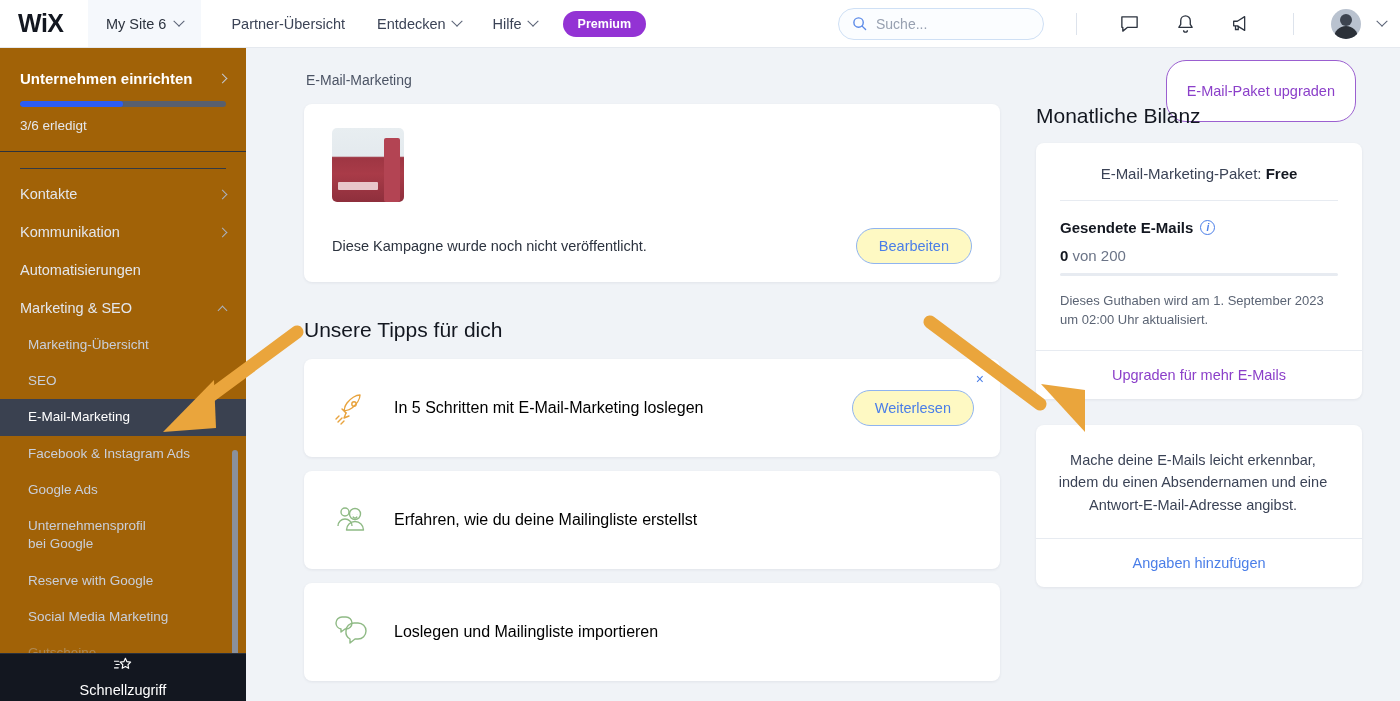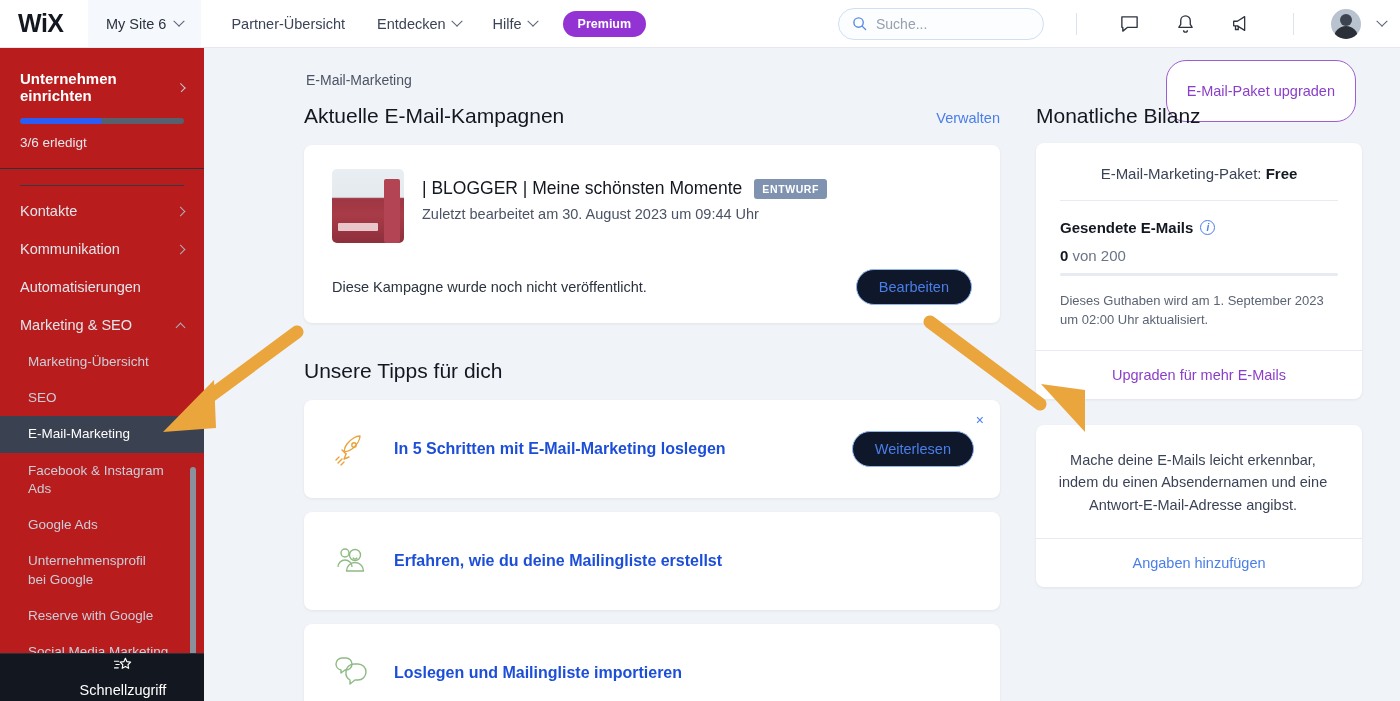--- a/index.html
+++ b/index.html
@@ -88,22 +88,22 @@
   }
   .avatar::before{
     content:""; position:absolute; left:50%; bottom:-3px;
     width:24px;height:16px;border-radius:12px 12px 0 0;
     background:#2b3038; transform:translateX(-50%);
   }
 
   
   .sidebar {
     position: absolute; top: 48px; left: 0;
-    width: 204px; height: 653px;
-    background: #b91c1c;
+    width: 246px; height: 653px;
+    background: #a16207;
     z-index: 30;
     overflow: hidden;
   }
   .setup-block { padding: 22px 20px 18px 20px; }
   .setup-title {
     display:flex; align-items:center; justify-content:space-between;
     color:#ffffff; font-size:15px; font-weight:700;
   }
   .setup-title .arrow {
     width:7px;height:7px;border-right:1.7px solid #c3c9d4;border-bottom:1.7px solid #c3c9d4;
@@ -213,34 +213,34 @@
     padding:4px 8px; border-radius:3px;
   }
   .camp-sub { margin-top:7px; font-size:14.5px; color:#4b5364; }
   .camp-foot {
     display:flex; align-items:center; justify-content:space-between;
     margin-top:26px;
   }
   .camp-note { font-size:14.5px; color:#2c333f; }
   .btn-outline {
     border:1px solid #8fb4f0; border-radius:18px;
-    color:#4a7ee8; background:#0f172a;
+    color:#4a7ee8; background:#fef9c3;
     font-size:14.5px; padding:9px 22px; cursor:pointer;
   }
 
   .tips-title { font-size:21px; color:#131720; margin:36px 0 17px 0; }
   .tip-card {
     position:relative;
     padding: 24px 26px;
     min-height: 98px;
     display:flex; align-items:center; gap:22px;
     margin-bottom: 14px;
   }
   .tip-icon { width:42px; height:42px; flex:none; }
-  .tip-text { font-size:16px; color:#1d4ed8; flex:1;font-weight:bold; }
+  .tip-text { font-size:16px; color:#000000; flex:1; }
   .tip-close {
     position:absolute; right:16px; top:12px;
     color:#4a7ee8; font-size:14px; cursor:pointer;
   }
 
   .col-right {
     position:absolute; left:790px; top:56px; width:326px;
   }
   .r-title { font-size:21px; color:#131720; margin-bottom:15px; }
   .r-card { padding:0; margin-bottom:26px; }
@@ -399,35 +399,24 @@
   </div>
 </div>
 
 <div class="main">
 
   <div class="breadcrumb">E-Mail-Marketing</div>
   <div class="upgrade-btn">E-Mail-Paket upgraden</div>
 
   <div class="col-left">
 
-    <div class="sec-head">
-      <div class="sec-title">Aktuelle E-Mail-Kampagnen</div>
-      <div class="link">Verwalten</div>
-    </div>
 
     <div class="card camp-card">
       <div class="camp-row">
         <div class="thumb"></div>
-        <div style="flex:1;">
-          <div class="camp-title-row">
-            <span class="camp-title">|  BLOGGER  |  Meine schönsten Momente</span>
-            <span class="badge">ENTWURF</span>
-          </div>
-          <div class="camp-sub">Zuletzt bearbeitet am 30. August 2023 um 09:44 Uhr</div>
-        </div>
       </div>
       <div class="camp-foot">
         <div class="camp-note">Diese Kampagne wurde noch nicht veröffentlicht.</div>
         <div class="btn-outline">Bearbeiten</div>
       </div>
     </div>
 
     <div class="tips-title">Unsere Tipps für dich</div>
 
     <div class="card tip-card">

